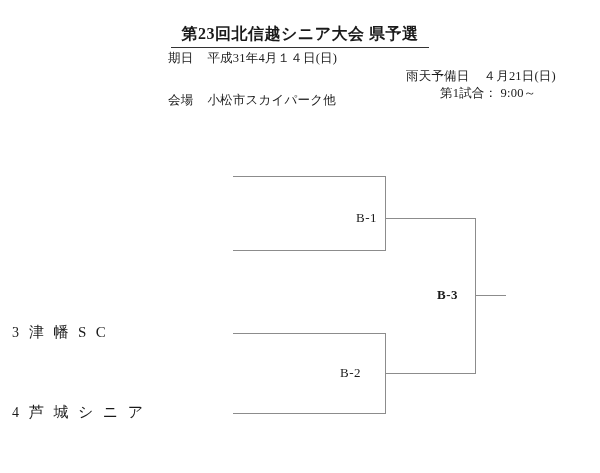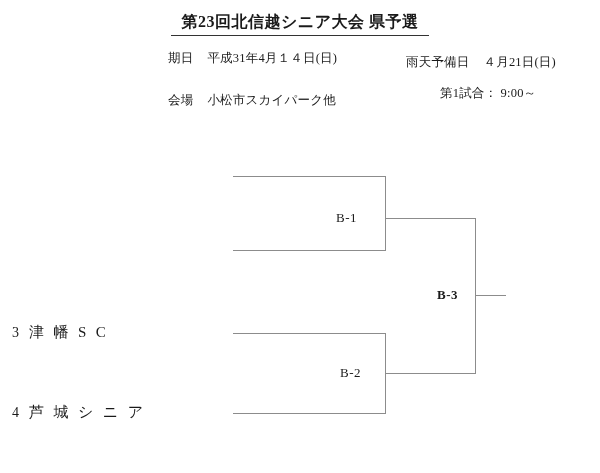--- a/index.html
+++ b/index.html
@@ -20,42 +20,42 @@
     position: absolute;
     left: 0; top: 0;
     width: 600px;
     height: 473px;
   }
 
   
   .title-wrap {
     position: absolute;
     left: 0;
-    top: 12px;
+    top: 24px;
     width: 600px;
     text-align: center;
   }
   .title {
     display: inline-block;
     font-size: 16px;
     font-weight: 700;
     letter-spacing: 0.5px;
     padding: 0 10px 2px 10px;
     border-bottom: 1.3px solid #333;
     white-space: nowrap;
   }
 
   .info-line {
     position: absolute;
     font-size: 12.5px;
     white-space: nowrap;
     letter-spacing: 0.2px;
   }
   .info-date  { left: 168px; top: 50px; }
-  .info-rain  { left: 406px; top: 54px; }
+  .info-rain  { left: 406px; top: 68px; }
   .info-venue { left: 168px; top: 92px; }
   .info-first { left: 440px; top: 85px; }
 
   .lbl-gap { display: inline-block; width: 14px; }
 
   
   .team {
     position: absolute;
     font-size: 15px;
     white-space: nowrap;
@@ -104,21 +104,21 @@
 
   
   .arm-champ { left: 475px; top: 295px; width: 31px; }
 
   .match {
     position: absolute;
     font-size: 13px;
     letter-spacing: 0.5px;
     white-space: nowrap;
   }
-  .m-b1 { left: 336px; top: 210px; }
+  .m-b1 { left: 356px; top: 210px; }
   .m-b2 { left: 340px; top: 365px; }
   .m-b3 { left: 437px; top: 287px; font-weight: bold; }
 </style>
 </head>
 <body>
 
 <div id="sheet">
 
   <div class="title-wrap">
     <span class="title">第23回北信越シニア大会 県予選</span>

